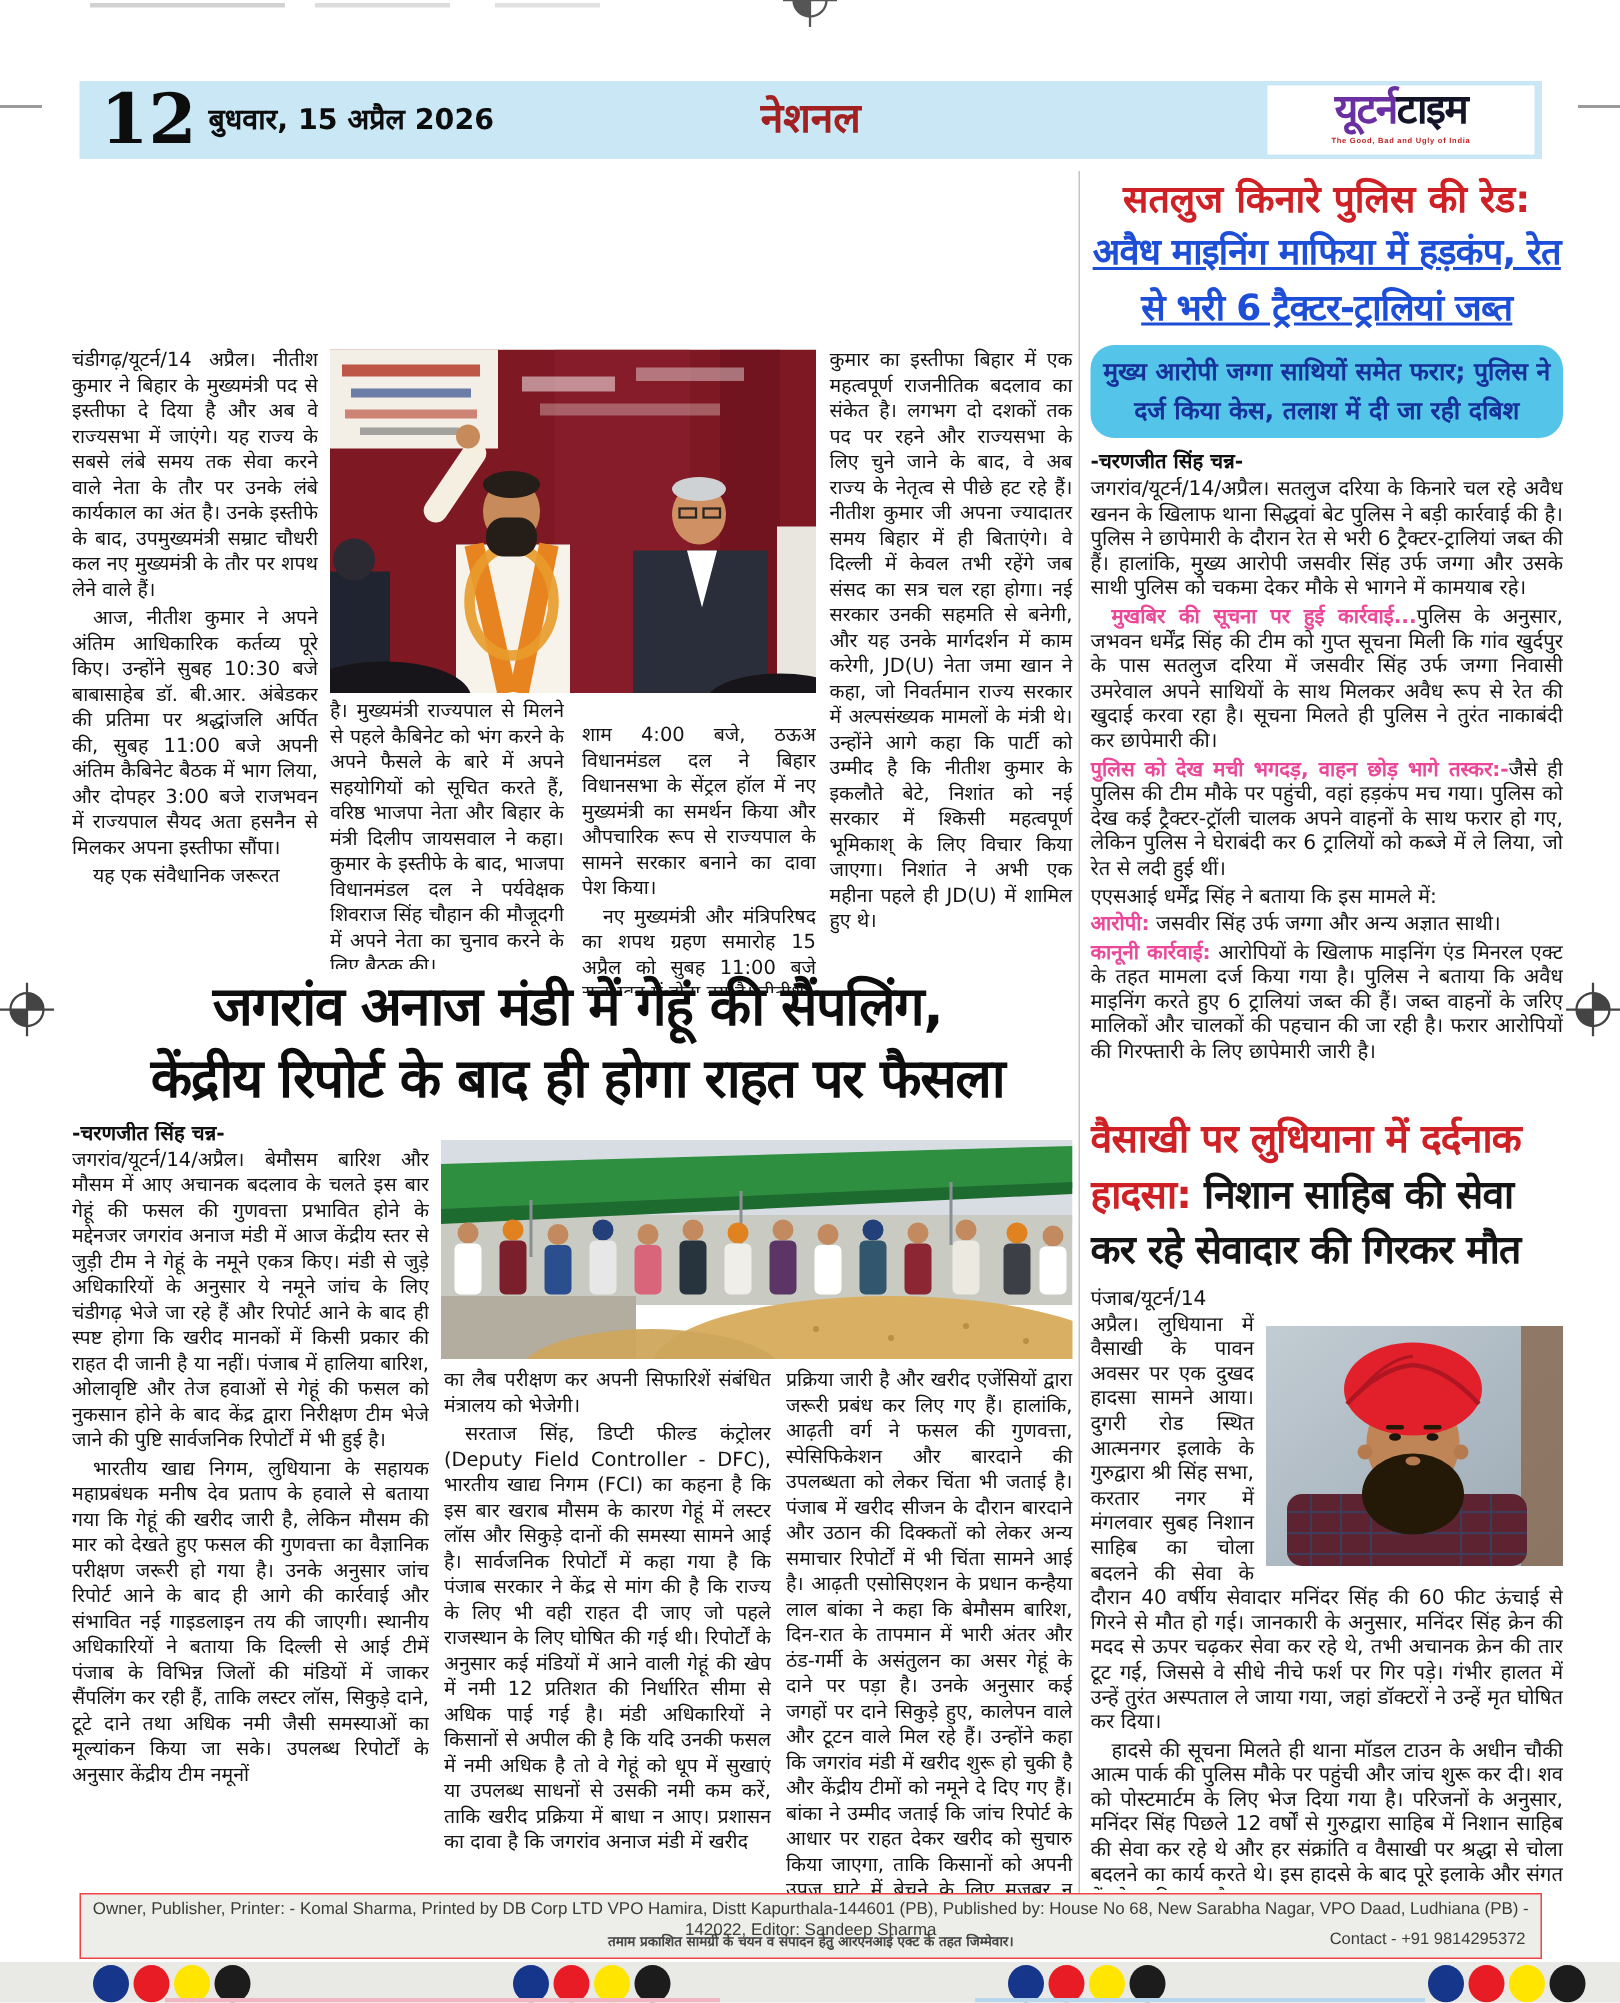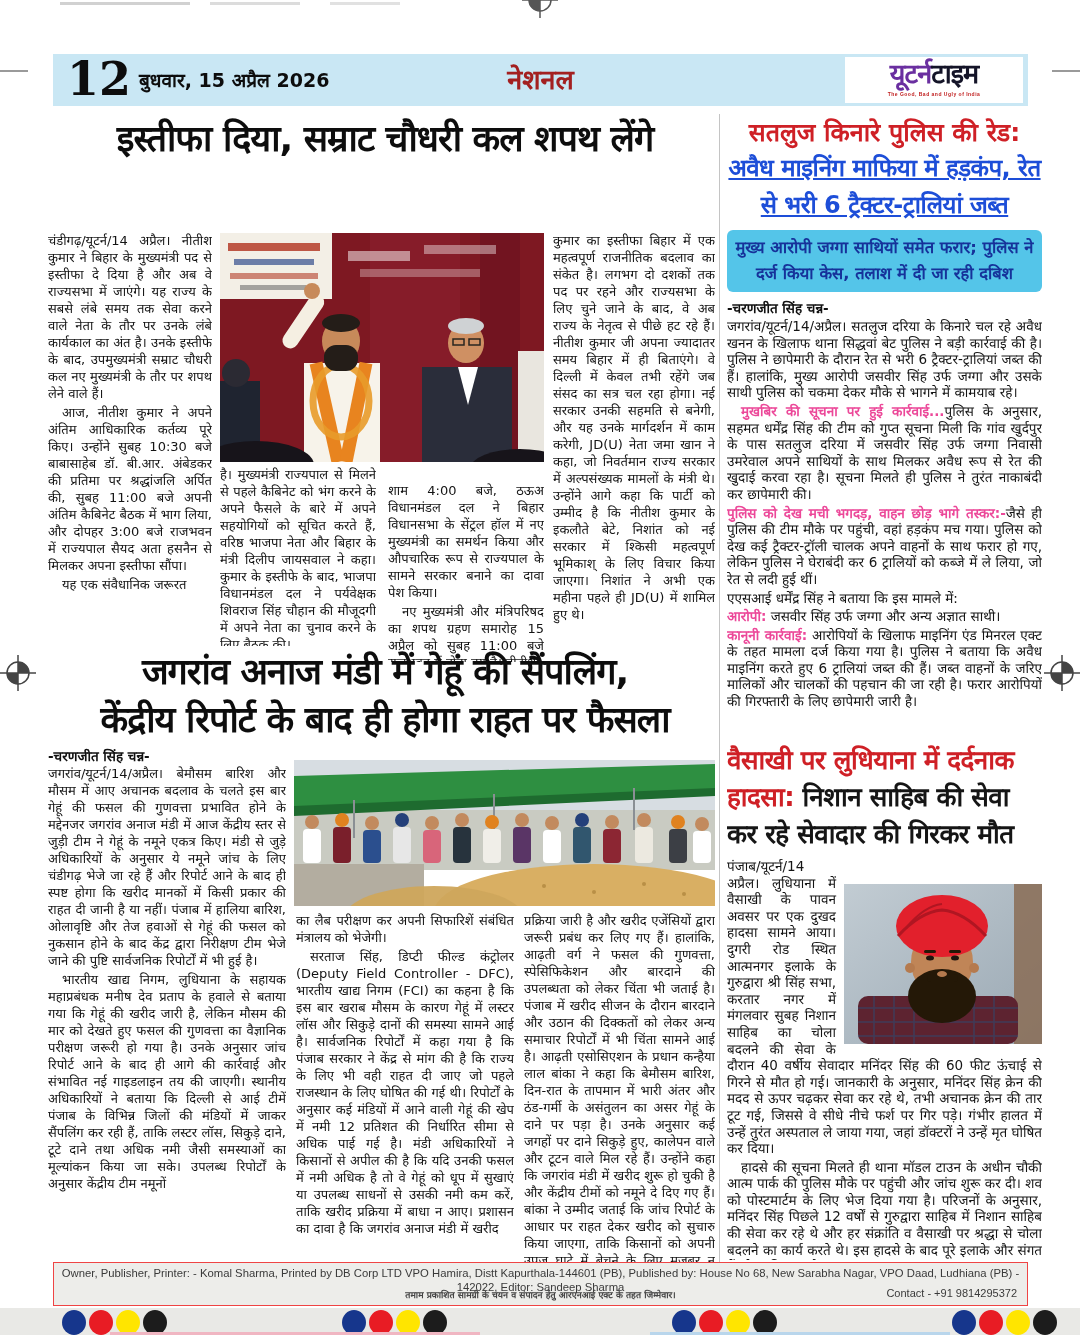--- a/index.html
+++ b/index.html
@@ -25,21 +25,21 @@
            font:bold 36px/48px "DejaVu Sans",sans-serif;color:#0d0d0d;letter-spacing:-1px;}
   
   .bodytxt{font:13px/17px "DejaVu Sans",sans-serif;color:#141414;}
   .bodytxt p{margin:0 0 2px 0;}
   .byline{font:bold 13.5px/17px "DejaVu Sans",sans-serif;color:#101010;}
   
   .rc-red-head{left:727px;top:116px;width:315px;text-align:center;
                font:bold 25px/34px "DejaVu Sans",sans-serif;color:#cf2026;}
   .rc-black-head{left:727px;top:150px;width:315px;text-align:center;
                  font:bold 24px/37px "DejaVu Sans",sans-serif;color:#1d4ed8;letter-spacing:-.5px;text-decoration:underline;}
-  .hl-box{left:727px;top:230px;width:315px;height:62px;background:#54c5e9;border-radius:6px;
+  .hl-box{left:727px;top:230px;width:315px;height:62px;background:#54c5e9;border-radius:16px;
           display:flex;align-items:center;justify-content:center;text-align:center;
           font:bold 16.5px/26px "DejaVu Sans",sans-serif;color:#16329a;padding:2px 4px;box-sizing:border-box;}
   .rc-body{font:13.5px/16.6px "DejaVu Sans",sans-serif;color:#141414;}
   .rc-body p{margin:0 0 2px 0;}
   .lead-red{color:#ec4899;font-weight:bold;}
   .bold{font-weight:normal;}
   .r2-head{left:727px;top:742px;width:315px;height:112px;
            font:bold 26px/37px "DejaVu Sans",sans-serif;letter-spacing:-.5px;}
   .r2-red{color:#cf2026;} .r2-black{color:#151515;}
   .divider-v{left:719px;top:114px;width:1px;height:1148px;background:#c4c4c4;}
@@ -104,21 +104,20 @@
   <div class="abs logo-box">
     <div class="logo-line"><span class="logo-p1">यूटर्न</span><span class="logo-p2">टाइम</span></div>
     <div class="logo-tag">The Good, Bad and Ugly of India</div>
   </div>
 </header>
 
 <div class="abs divider-v"></div>
 
 <section>
   <h1 class="abs h1-main clip" style="margin:0">
-    <div>इस्तीफा दिया, सम्राट चौधरी कल शपथ लेंगे</div>
   </h1>
 
   <div class="abs bodytxt just clip" style="left:48px;top:232px;width:164px;height:414px">
     <p>चंडीगढ़/यूटर्न/14 अप्रैल। नीतीश कुमार ने बिहार के मुख्यमंत्री पद से इस्तीफा दे दिया है और अब वे राज्यसभा में जाएंगे। यह राज्य के सबसे लंबे समय तक सेवा करने वाले नेता के तौर पर उनके लंबे कार्यकाल का अंत है। उनके इस्तीफे के बाद, उपमुख्यमंत्री सम्राट चौधरी कल नए मुख्यमंत्री के तौर पर शपथ लेने वाले हैं।</p>
     <p class="ind">आज, नीतीश कुमार ने अपने अंतिम आधिकारिक कर्तव्य पूरे किए। उन्होंने सुबह 10:30 बजे बाबासाहेब डॉ. बी.आर. अंबेडकर की प्रतिमा पर श्रद्धांजलि अर्पित की, सुबह 11:00 बजे अपनी अंतिम कैबिनेट बैठक में भाग लिया, और दोपहर 3:00 बजे राजभवन में राज्यपाल सैयद अता हसनैन से मिलकर अपना इस्तीफा सौंपा।</p>
     <p class="ind">यह एक संवैधानिक जरूरत</p>
   </div>
 
   <figure class="abs" style="left:220px;top:233px;width:324px;height:229px">
     <svg class="photo" width="324" height="229" viewBox="0 0 324 229" preserveAspectRatio="none">
@@ -242,21 +241,21 @@
   </div>
 </section>
 
 <section>
   <div class="abs rc-red-head">सतलुज किनारे पुलिस की रेड:</div>
   <div class="abs rc-black-head clip" style="height:80px">अवैध माइनिंग माफिया में हड़कंप, रेत से भरी 6 ट्रैक्टर-ट्रालियां जब्त</div>
   <div class="abs hl-box">मुख्य आरोपी जग्गा साथियों समेत फरार; पुलिस ने दर्ज किया केस, तलाश में दी जा रही दबिश</div>
   <div class="abs byline" style="left:727px;top:300px">-चरणजीत सिंह चन्न-</div>
   <div class="abs rc-body just clip" style="left:727px;top:318px;width:315px;height:424px">
     <p>जगरांव/यूटर्न/14/अप्रैल। सतलुज दरिया के किनारे चल रहे अवैध खनन के खिलाफ थाना सिद्धवां बेट पुलिस ने बड़ी कार्रवाई की है। पुलिस ने छापेमारी के दौरान रेत से भरी 6 ट्रैक्टर-ट्रालियां जब्त की हैं। हालांकि, मुख्य आरोपी जसवीर सिंह उर्फ जग्गा और उसके साथी पुलिस को चकमा देकर मौके से भागने में कामयाब रहे।</p>
-    <p class="ind"><span class="lead-red">मुखबिर की सूचना पर हुई कार्रवाई...</span><span>पुलिस के अनुसार, सहमत धर्मेंद्र सिंह की टीम को गुप्त सूचना मिली कि गांव खुर्दपुर के पास सतलुज दरिया में जसवीर सिंह उर्फ जग्गा निवासी उमरेवाल अपने साथियों के साथ मिलकर अवैध रूप से रेत की खुदाई करवा रहा है। सूचना मिलते ही पुलिस ने तुरंत नाकाबंदी कर छापेमारी की।</span></p>
+    <p class="ind"><span class="lead-red">मुखबिर की सूचना पर हुई कार्रवाई...</span><span>पुलिस के अनुसार, जभवन धर्मेंद्र सिंह की टीम को गुप्त सूचना मिली कि गांव खुर्दपुर के पास सतलुज दरिया में जसवीर सिंह उर्फ जग्गा निवासी उमरेवाल अपने साथियों के साथ मिलकर अवैध रूप से रेत की खुदाई करवा रहा है। सूचना मिलते ही पुलिस ने तुरंत नाकाबंदी कर छापेमारी की।</span></p>
     <p><span class="lead-red">पुलिस को देख मची भगदड़, वाहन छोड़ भागे तस्कर:-</span><span>जैसे ही पुलिस की टीम मौके पर पहुंची, वहां हड़कंप मच गया। पुलिस को देख कई ट्रैक्टर-ट्रॉली चालक अपने वाहनों के साथ फरार हो गए, लेकिन पुलिस ने घेराबंदी कर 6 ट्रालियों को कब्जे में ले लिया, जो रेत से लदी हुई थीं।</span></p>
     <p class="bold">एएसआई धर्मेंद्र सिंह ने बताया कि इस मामले में:</p>
     <p><span class="lead-red">आरोपी:</span><span> जसवीर सिंह उर्फ जग्गा और अन्य अज्ञात साथी।</span></p>
     <p><span class="lead-red">कानूनी कार्रवाई:</span><span> आरोपियों के खिलाफ माइनिंग एंड मिनरल एक्ट के तहत मामला दर्ज किया गया है। पुलिस ने बताया कि अवैध माइनिंग करते हुए 6 ट्रालियां जब्त की हैं। जब्त वाहनों के जरिए मालिकों और चालकों की पहचान की जा रही है। फरार आरोपियों की गिरफ्तारी के लिए छापेमारी जारी है।</span></p>
   </div>
 </section>
 
 <section>
   <div class="abs r2-head clip">
     <span class="r2-red">वैसाखी पर लुधियाना में दर्दनाक हादसा:</span><span class="r2-black"> निशान साहिब की सेवा कर रहे सेवादार की गिरकर मौत</span>

